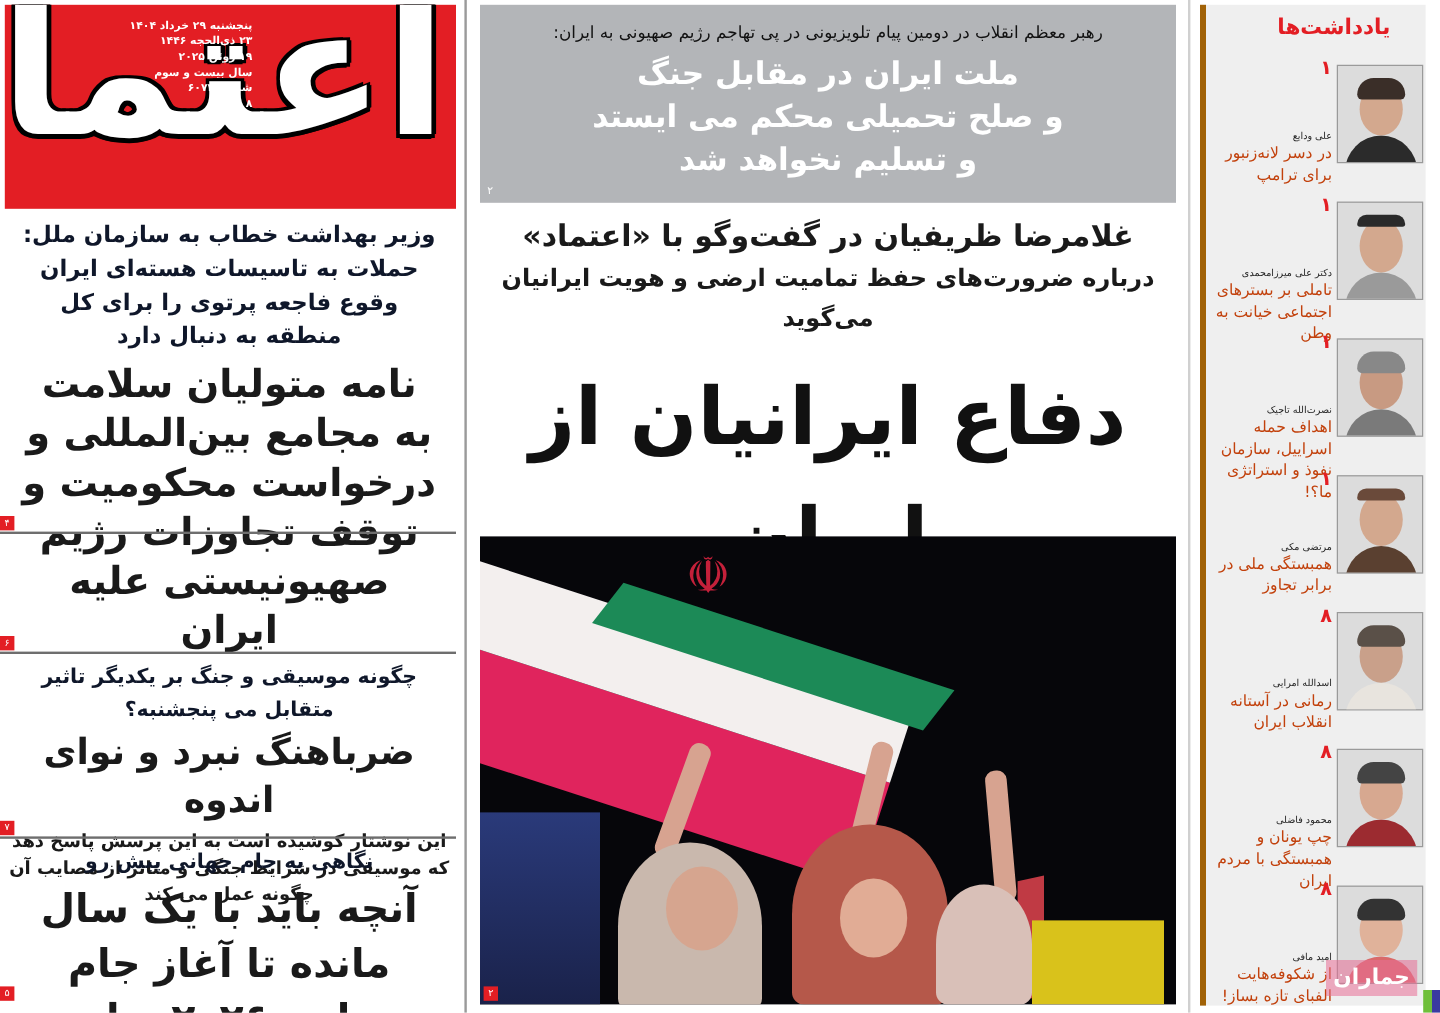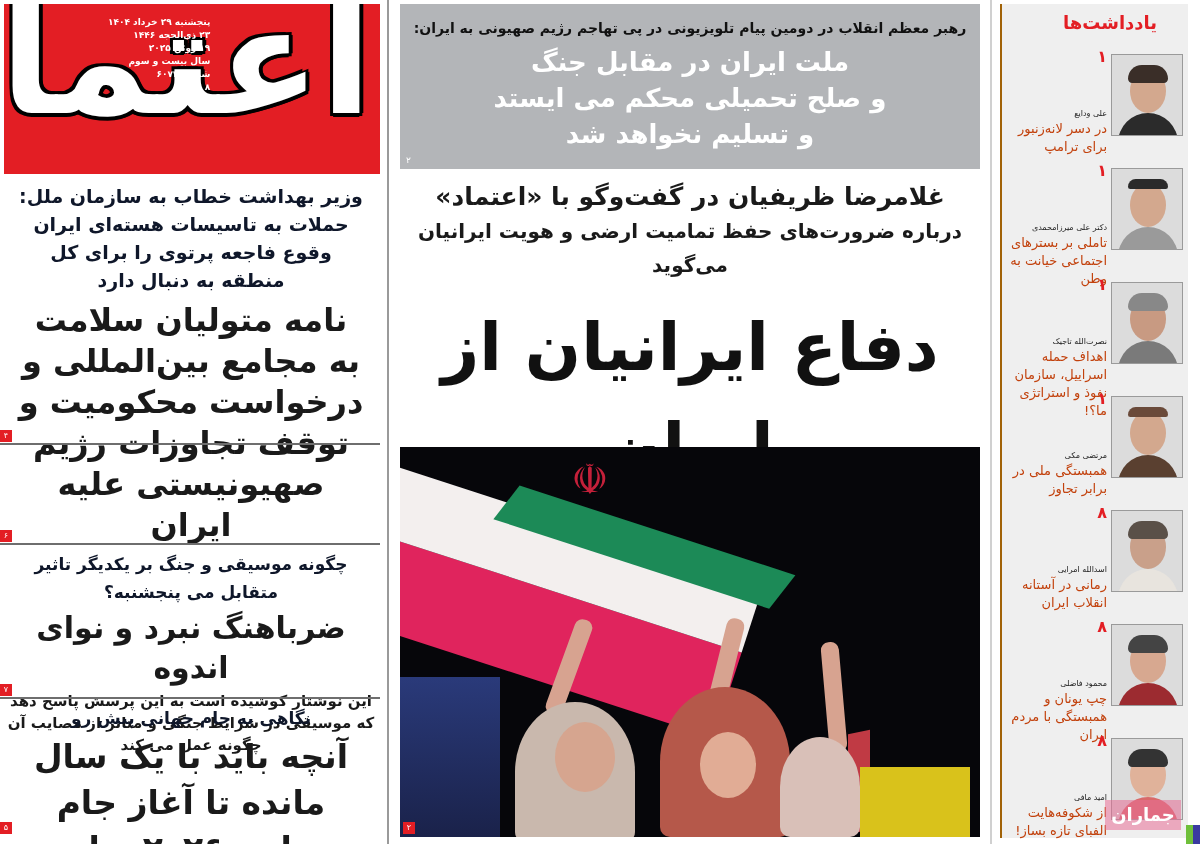--- a/index.html
+++ b/index.html
@@ -23,21 +23,21 @@
   .story .head { font-size: 34px; font-weight: bold; line-height: 44px; color: #1a1a1a; letter-spacing: -1px; }
   .story .deck { font-size: 17px; font-weight: bold; line-height: 24px; color: #1a1a1a; }
   .page-tag { position: absolute; left: 0; width: 12px; height: 12px; background: #e31e24; color: #fff; font-size: 8px; line-height: 12px; text-align: center; direction: rtl; }
   .hrule { position: absolute; left: 0; width: 380px; height: 2px; background: #6e6e6e; }
 
   .vrule { position: absolute; top: 0; width: 2px; height: 844px; background: #9a9a9a; }
 
   
   .center-col { position: absolute; left: 397px; top: 0; width: 586px; height: 844px; }
   .quote-box { position: absolute; left: 3px; top: 4px; width: 580px; height: 165px; background: #b3b5b8; direction: rtl; text-align: center; }
-  .quote-box .attribution { font-size: 14px; font-weight: bold; color: #111; line-height: 20px; margin-top: 14px; }
+  .quote-box .attribution { font-size: 14px; font-weight: normal; color: #111; line-height: 20px; margin-top: 14px; }
   .quote-box .quote { font-size: 26px; font-weight: bold; color: #ffffff; line-height: 36px; margin-top: 6px; }
   .quote-box .pg { position: absolute; left: 6px; bottom: 4px; font-size: 9px; color: #fff; }
 
   .main-story { position: absolute; left: 0; top: 180px; width: 586px; direction: rtl; text-align: center; }
   .main-story .kicker1 { font-size: 25px; font-weight: bold; line-height: 34px; }
   .main-story .kicker2 { font-size: 20px; font-weight: bold; line-height: 34px; }
   .main-story .headline { font-size: 66px; font-weight: bold; line-height: 100px; margin-top: 16px; letter-spacing: -2px; color: #111; }
   .main-story .subhead { font-size: 20px; font-weight: bold; line-height: 30px; margin-top: 16px; }
 
   .photo { position: absolute; left: 3px; top: 447px; width: 580px; height: 390px; background: #06060a; overflow: hidden; }
@@ -56,21 +56,21 @@
   .p2h { left: 300px; top: 285px; width: 56px; height: 66px; background: #e1ac95; border-radius: 50%; }
   .p3 { left: 380px; top: 290px; width: 80px; height: 100px; background: #d9c0b8; }
   .arm { position: absolute; width: 18px; background: #d7a390; border-radius: 8px; }
   .a1 { left: 160px; top: 170px; height: 100px; transform: rotate(20deg); }
   .a2 { left: 315px; top: 170px; height: 110px; transform: rotate(14deg); }
   .a3 { left: 425px; top: 195px; height: 110px; transform: rotate(-5deg); }
   .photo .pg { position: absolute; left: 3px; bottom: 3px; width: 12px; height: 12px; background: #e31e24; color: #fff; font-size: 8px; text-align: center; line-height: 12px; }
 
   
   .right-col { position: absolute; left: 1000px; top: 0; width: 200px; height: 844px; }
-  .right-panel { position: absolute; left: 0; top: 4px; width: 188px; height: 834px; background: #efefef; border-left: 2px solid #a16207; }
+  .right-panel { position: absolute; left: 0; top: 4px; width: 188px; height: 834px; background: #efefef; border-left: 5px solid #a16207; }
   .right-title { direction: rtl; text-align: center; color: #e31e24; font-size: 18px; font-weight: bold; margin-top: 4px; line-height: 30px; padding-left: 30px; }
   .note { position: absolute; left: 5px; width: 180px; height: 112px; }
   .note .photo-sq { position: absolute; right: 4px; top: 0; width: 72px; height: 82px; background: #dcdcdc; border: 1px solid #9a9a9a; overflow: hidden; }
   .note .photo-sq .face { position: absolute; left: 18px; top: 14px; width: 36px; height: 44px; border-radius: 50%; background: #d3a88e; }
   .note .photo-sq .hair { position: absolute; left: 16px; top: 10px; width: 40px; height: 18px; border-radius: 20px 20px 6px 6px; background: #3a2e28; }
   .note .photo-sq .body { position: absolute; left: 6px; top: 58px; width: 60px; height: 30px; border-radius: 30px 30px 0 0; background: #2b2b2b; }
   .note .text { position: absolute; right: 80px; top: -6px; width: 100px; direction: rtl; text-align: right; }
   .note .pnum { color: #e31e24; font-size: 16px; font-weight: bold; line-height: 18px; }
   .note .author { font-size: 8px; line-height: 12px; color: #222; margin-top: 42px; }
   .note .title { font-size: 13px; font-weight: normal; line-height: 18px; color: #c2410c; }

